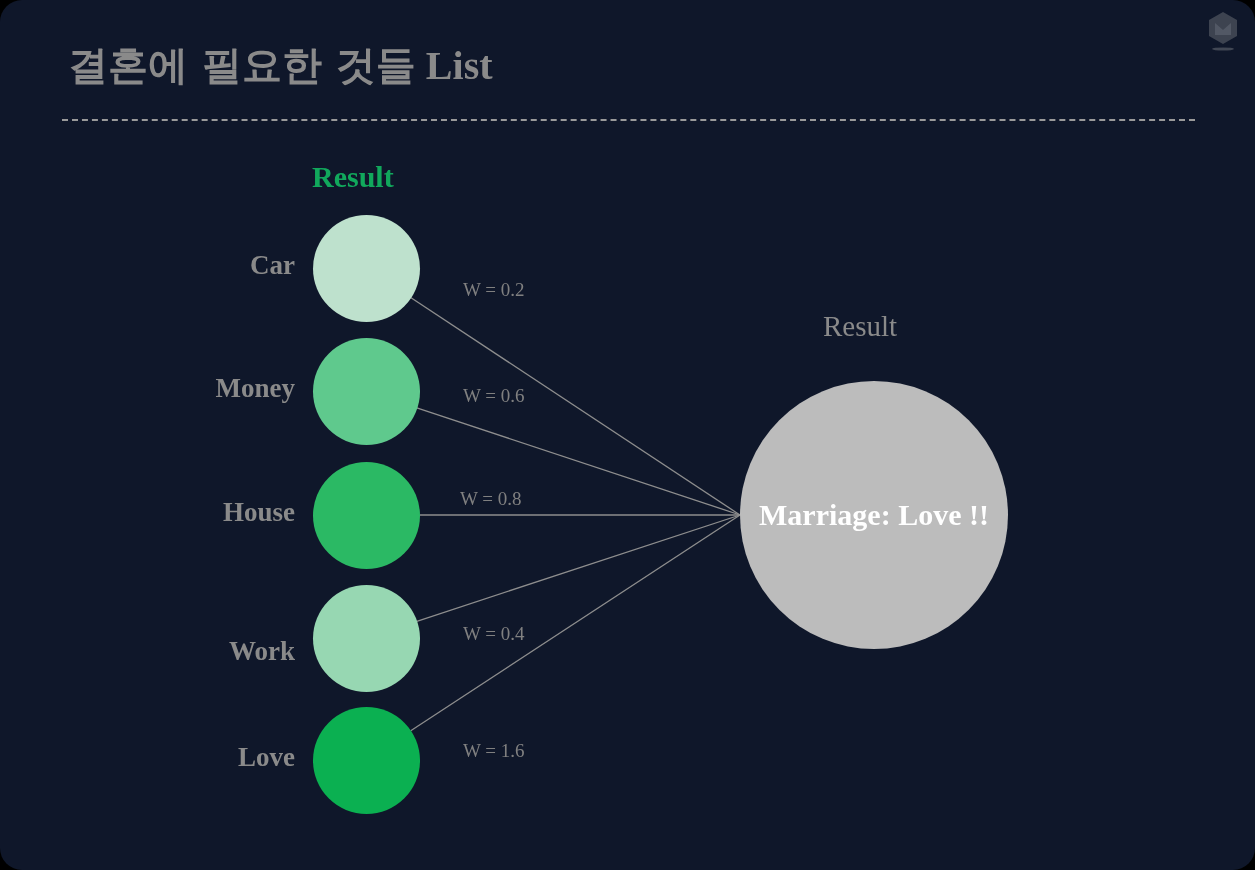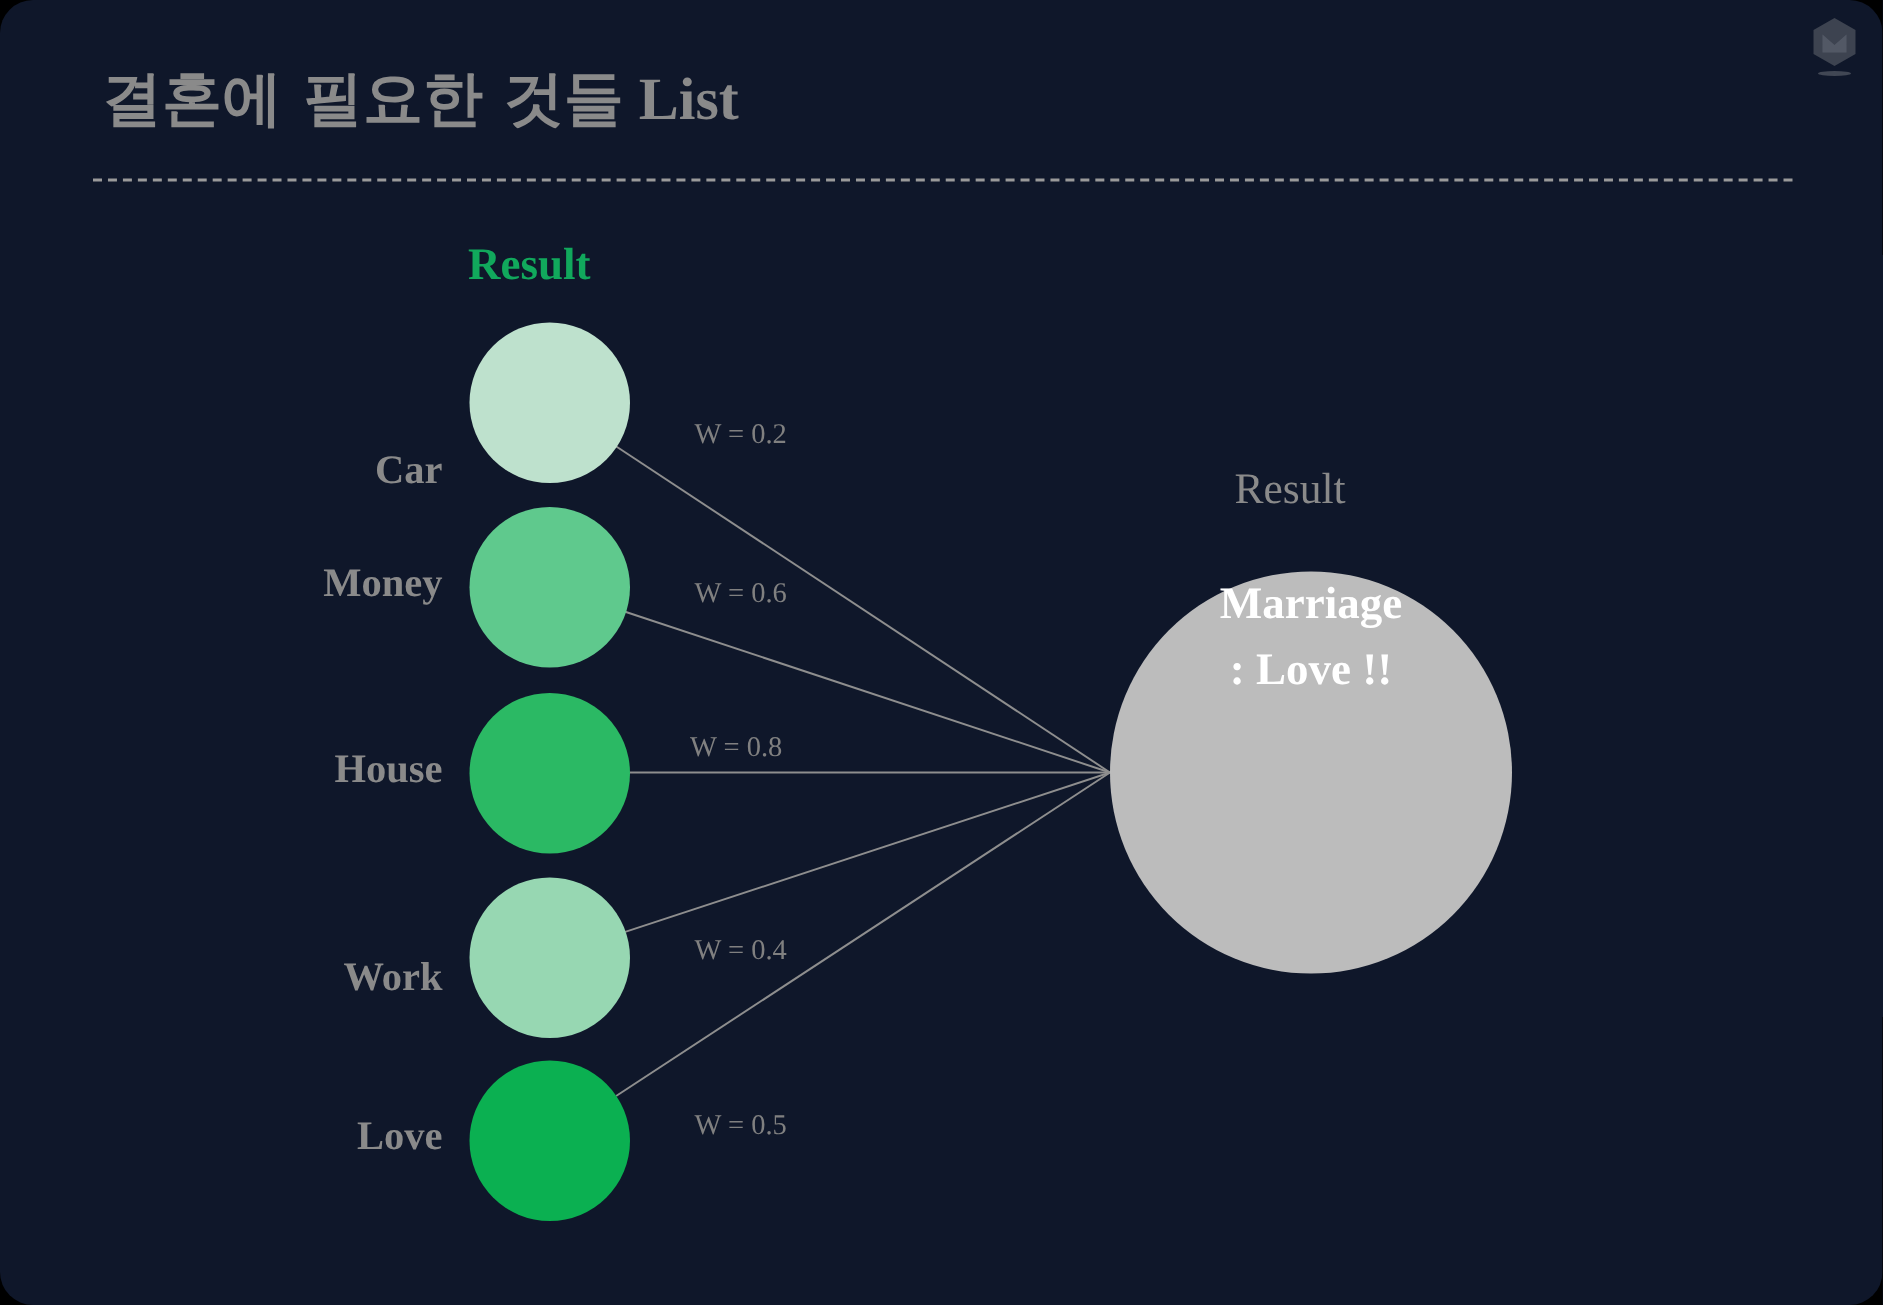--- a/index.html
+++ b/index.html
@@ -115,22 +115,23 @@
   
   #result-node {
     position: absolute;
     left: 740px;
     top: 381px;
     width: 268px;
     height: 268px;
     border-radius: 50%;
     background: #bcbcbc;
     display: flex;
-    flex-direction: column;
+    flex-direction: row;
     align-items: center;
+    justify-content: center;
   }
   #result-node .line1 {
     font-size: 30px;
     font-weight: bold;
     color: #ffffff;
     line-height: 1.45;
   }
   #result-node .line2 {
     font-size: 30px;
     font-weight: bold;
@@ -161,34 +162,34 @@
   <svg id="edges">
       <line x1="410.64282094615567" y1="297.4833603574878" x2="740" y2="515"></line>
       <line x1="416.7816470231859" y1="407.8366958044788" x2="740" y2="515"></line>
       <line x1="419.5" y1="515" x2="740" y2="515"></line>
       <line x1="416.8220911183996" y1="621.2857828674782" x2="740" y2="515"></line>
       <line x1="410.7525617918632" y1="730.6834822486458" x2="740" y2="515"></line>
     </svg>
 
   <div id="nodes-layer">
       <div class="node" style="left: 312.5px; top: 214.5px; background: rgb(190, 225, 205);"></div>
-      <div class="node-label" style="top: 250px; margin-top: 48px;">Car</div>
+      <div class="node-label" style="top: 250px;">Car</div>
       <div class="weight-label" style="left: 463px; top: 279px;">W = 0.2</div>
       <div class="node" style="left: 312.5px; top: 337.5px; background: rgb(95, 201, 141);"></div>
       <div class="node-label" style="top: 373px;">Money</div>
       <div class="weight-label" style="left: 463px; top: 385px;">W = 0.6</div>
       <div class="node" style="left: 312.5px; top: 461.5px; background: rgb(43, 185, 100);"></div>
       <div class="node-label" style="top: 497px;">House</div>
       <div class="weight-label" style="left: 460px; top: 488px;">W = 0.8</div>
       <div class="node" style="left: 312.5px; top: 584.5px; background: rgb(151, 215, 178);"></div>
       <div class="node-label" style="top: 636px;">Work</div>
       <div class="weight-label" style="left: 463px; top: 623px;">W = 0.4</div>
       <div class="node" style="left: 312.5px; top: 706.5px; background: rgb(11, 176, 81);"></div>
       <div class="node-label" style="top: 742px; text-align: right;">Love</div>
-      <div class="weight-label" style="left: 463px; top: 740px;">W = 0.5</div>
+      <div class="weight-label" style="left: 463px; top: 740px;">W = 1.6</div>
     </div>
 
   <div id="result-node">
     <div class="line1">Marriage</div>
     <div class="line2">: Love !!</div>
   </div>
 
 </div>
 
 </body></html>

